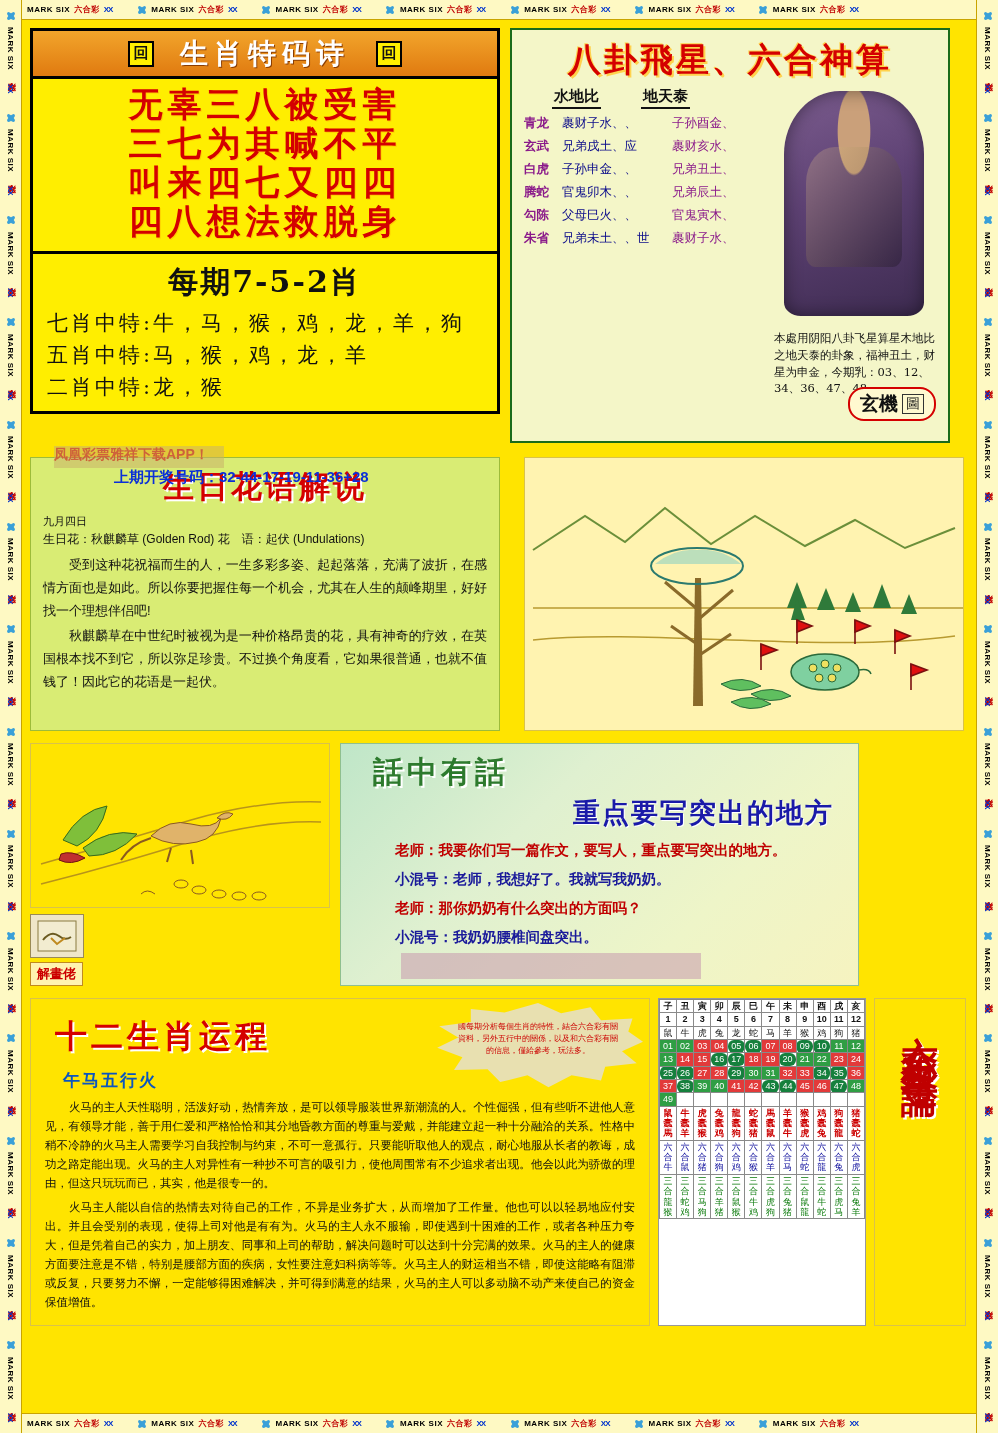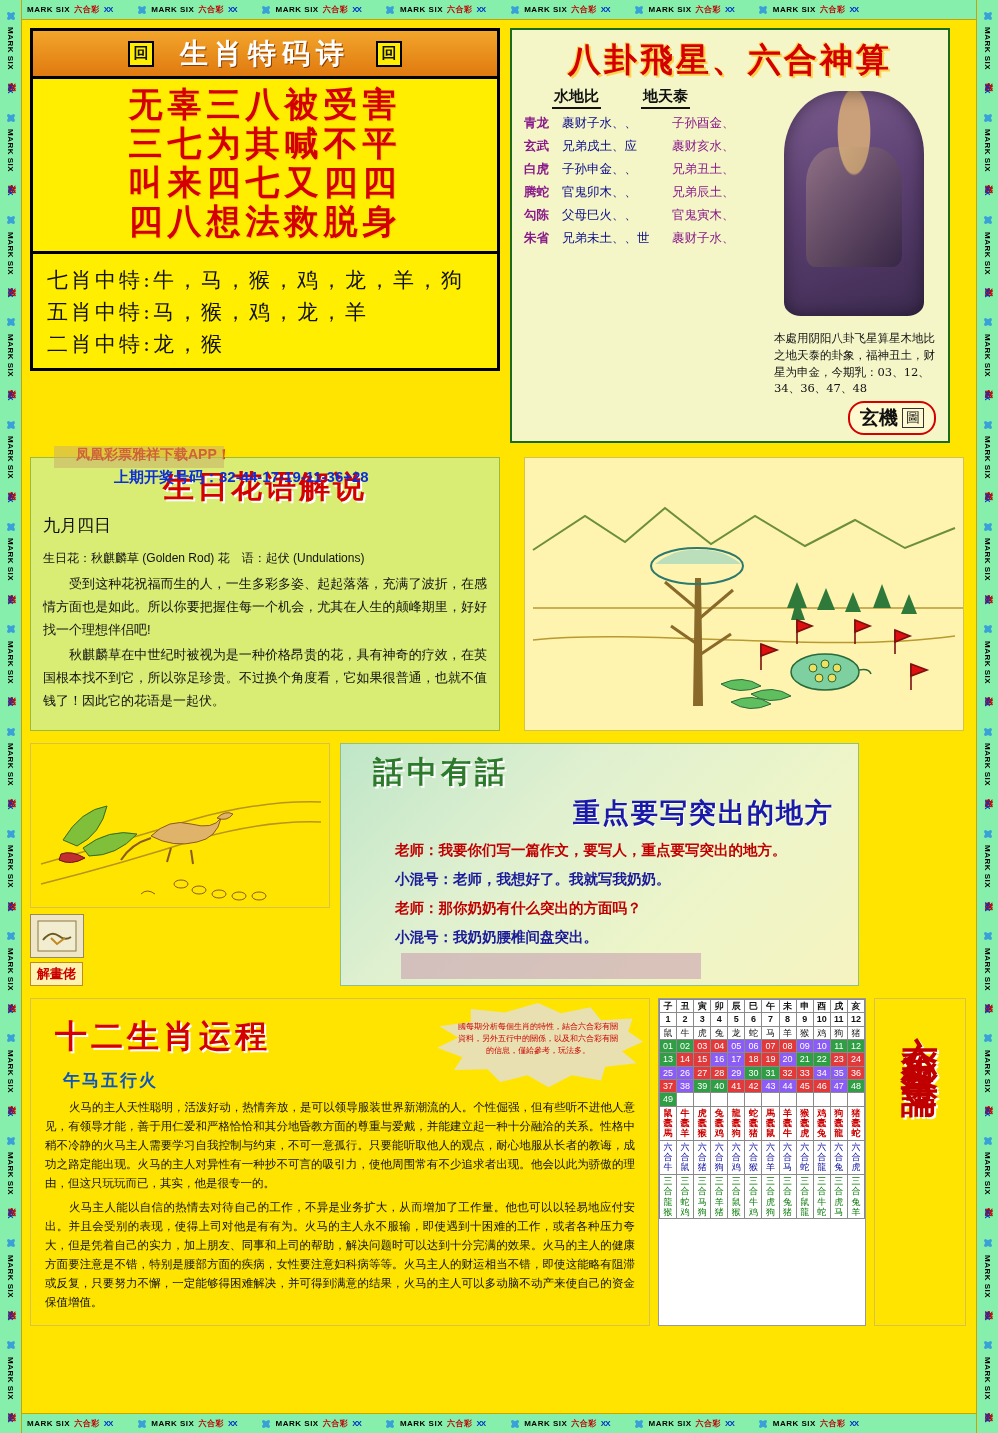--- a/index.html
+++ b/index.html
@@ -11,21 +11,21 @@
     position: relative;
     overflow: hidden;
   }
   
   .page {
     position:absolute; inset:0;
     background:#ffe400;
   }
   .strip {
     position:absolute;
-    background:#86efac;
+    background:#fef9c3;
     color:#111;
     font-size:8px;
     font-weight:bold;
     letter-spacing:0.5px;
     overflow:hidden;
     white-space:nowrap;
     display:flex;
     align-items:center;
   }
   .strip-top { left:0; top:0; width:998px; height:20px; border-bottom:1px solid #c9a400; }
@@ -175,53 +175,53 @@
     position:absolute; left:22px; top:56px; width:96px; height:120px;
     background:linear-gradient(120deg, rgba(255,220,150,.25), rgba(0,0,0,.25));
     border-radius:30% 30% 10% 10%;
   }
   .bagua-note {
     position:absolute; left:262px; right:6px; bottom:44px;
     font-size:11.5px; color:#111; line-height:1.45;
     font-family:"DejaVu Serif", serif;
   }
   .xuanji {
-    position:absolute; right:12px; bottom:6px;
+    position:absolute; right:12px; bottom:20px;
     border:2px solid #d40000; border-radius:16px;
     background:#fff9d0;
     padding:2px 10px;
     display:flex; align-items:center; gap:4px;
   }
   .xuanji .a { font-size:19px; font-weight:bold; color:#111; font-family:"DejaVu Serif", serif;}
   .xuanji .b { font-size:14px; color:#111; border:1px solid #333; padding:0 3px;}
 
   
   .overlay-banner {
     position:absolute; left:30px; top:424px; width:500px; height:52px;
     pointer-events:none;
   }
-  .ov-line1 { color:#d40000; font-size:14px; font-weight:bold; padding-left:22px;}
+  .ov-line1 { color:#d40000; font-size:14px; font-weight:bold; }
   .ov-line2 { color:#0a2fd8; font-size:15px; font-weight:bold; padding-left:60px; margin-top:4px;}
   .ov-block {
     position:absolute; left:0; top:0; width:170px; height:22px;
     background:#c9b26a; opacity:.55;
   }
 
   
   .row2 { display:flex; gap:24px; margin-top:14px; }
   .flower-box {
     width:470px; background:#d9ec74; border:1px solid #9dbb3a; padding:6px 12px 10px;
   }
   .flower-title {
     text-align:center; font-size:31px; font-weight:bold; color:#d40000;
     font-family:"DejaVu Serif", serif; letter-spacing:3px;
     text-shadow:2px 2px 0 #fff;
     margin:2px 0 6px;
   }
-  .flower-date { font-size:17px; color:#111; margin:2px 0 13px; }
+  .flower-date { font-size:11px; color:#111; margin:2px 0 2px; }
   .flower-meta { font-size:12px; color:#111; margin-bottom:6px;}
   .flower-p { font-size:13px; color:#111; line-height:1.75; text-align:justify; text-indent:26px; margin:3px 0;}
   .tree-box {
     width:440px; background:#fff3b0; border:1px solid #d9c24a; position:relative; overflow:hidden;
   }
   
   .row3 { display:flex; gap:10px; margin-top:12px; }
   .cat-col { width:300px; }
   .cat-box { height:165px; background:#ffe400; border:1px solid #d9c24a; position:relative; overflow:hidden;}
   .jiehua {
@@ -288,21 +288,21 @@
   
   table.zt { border-collapse:collapse; width:100%; }
   table.zt td {
     border:1px solid #8a8a8a; font-size:9px; text-align:center;
     padding:1px 0; font-family:"Liberation Sans",sans-serif; line-height:1.15;
   }
   td.hd-cn { background:#fff; color:#111; font-weight:bold; font-size:10px;}
   td.hd-num { font-weight:bold; color:#111; font-size:10px; }
   td.hd-an { background:#fff; color:#111; font-size:10px;}
   .cell-r { background:#e23a3a; color:#fff; }
-  .cell-b { background:#8b5cf6; color:#fff; }
+  .cell-b { background:#15803d; color:#fff;border-radius:6px; }
   .cell-g { background:#2f9e44; color:#fff; }
   .foot-cell { font-size:8px; line-height:1.25; padding:2px 0; }
   .foot-cell .c1{ color:#c00; font-weight:bold;}
   .foot-cell .c2{ color:#0a0a9a;}
   .foot-cell .c3{ color:#0a7a0a;}
 
   
   svg { display:block; }
 </style>
 </head>
@@ -581,20 +581,21 @@
           <div class="t">生肖特码诗</div>
           <div class="sq">回</div>
         </div>
         <div class="poem-lines">
           <div class="poem-line">无辜三八被受害</div>
           <div class="poem-line">三七为其喊不平</div>
           <div class="poem-line">叫来四七又四四</div>
           <div class="poem-line">四八想法救脱身</div>
         </div>
         <div class="poem-sub">
+          <div class="head">每期7-5-2肖</div>
           <div class="ln">七肖中特:牛，马，猴，鸡，龙，羊，狗</div>
           <div class="ln">五肖中特:马，猴，鸡，龙，羊</div>
           <div class="ln">二肖中特:龙，猴</div>
         </div>
       </div>
 
       <div class="bagua-box">
         <div class="bagua-title">八卦飛星、六合神算</div>
         <div class="bagua-cols">
           <div class="bagua-left">

